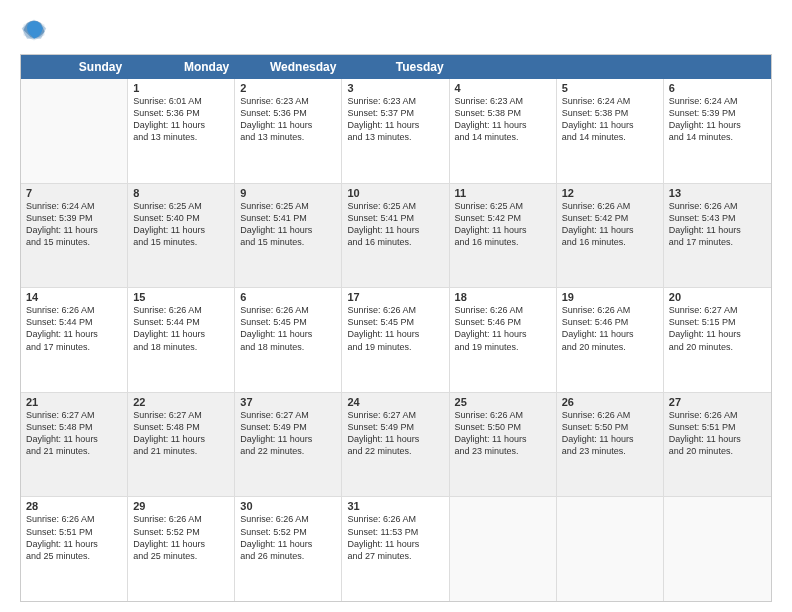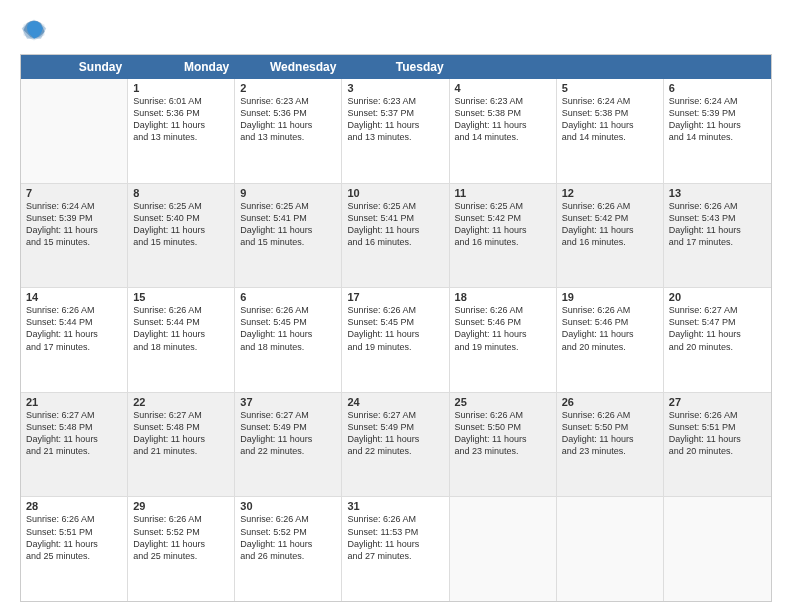--- a/index.html
+++ b/index.html
@@ -274,21 +274,21 @@
           <div class="cal-cell">
             <span class="day-num">19</span>
             <span class="cell-line">Sunrise: 6:26 AM</span>
             <span class="cell-line">Sunset: 5:46 PM</span>
             <span class="cell-line">Daylight: 11 hours</span>
             <span class="cell-line">and 20 minutes.</span>
           </div>
           <div class="cal-cell">
             <span class="day-num">20</span>
             <span class="cell-line">Sunrise: 6:27 AM</span>
-            <span class="cell-line">Sunset: 5:47 PM</span>
+            <span class="cell-line">Sunset: 5:15 PM</span>
             <span class="cell-line">Daylight: 11 hours</span>
             <span class="cell-line">and 20 minutes.</span>
           </div>
         </div>
         <div class="cal-row">
           <div class="cal-cell shaded">
             <span class="day-num">21</span>
             <span class="cell-line">Sunrise: 6:27 AM</span>
             <span class="cell-line">Sunset: 5:48 PM</span>
             <span class="cell-line">Daylight: 11 hours</span>

